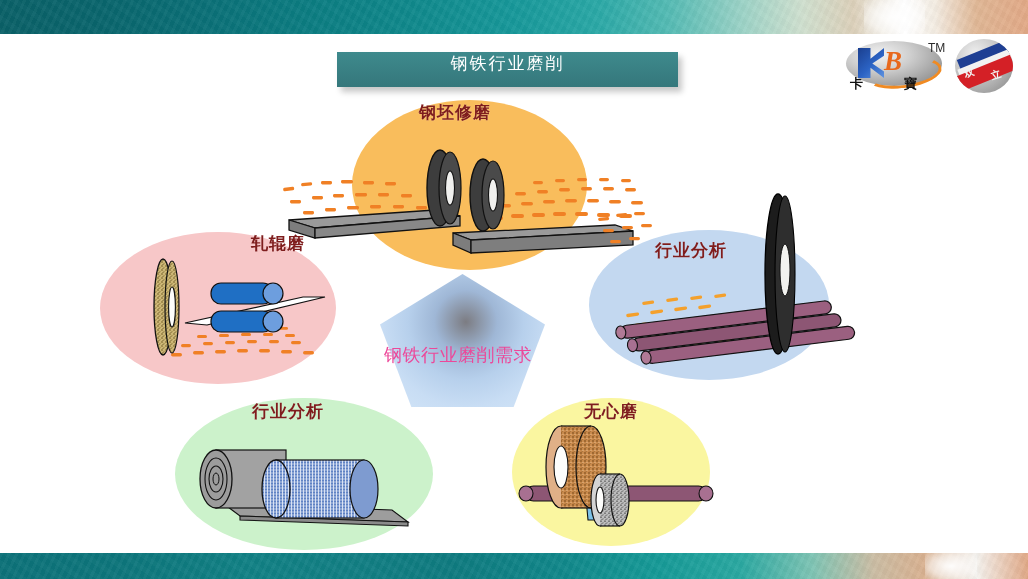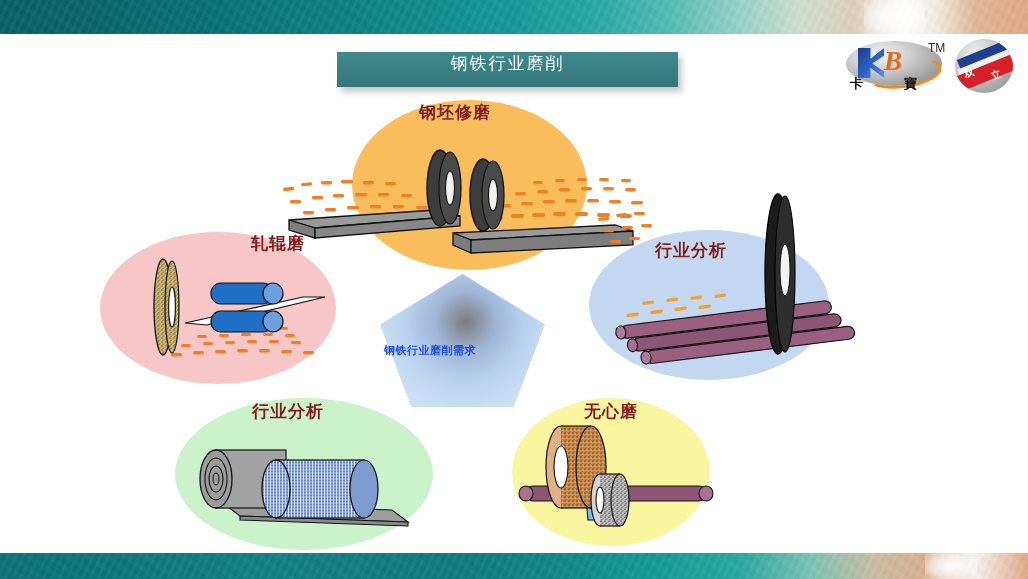--- a/index.html
+++ b/index.html
@@ -139,21 +139,21 @@
   #ell-center{left:512px;top:398px;width:198px;height:148px;background:#faf6a0;}
   #lbl-center{left:584px;top:400px;}
 
   
   .pentagon{
     position:absolute;left:380px;top:274px;width:165px;height:133px;
     background:radial-gradient(circle at 52% 36%, #7c7c82 0%, #9fb7d6 26%, #b7d0ec 48%, #c8ddf4 70%, #d4e6f8 100%);
     clip-path:polygon(50% 0%, 100% 38%, 81% 100%, 19% 100%, 0% 38%);
   }
   #lbl-pentagon{
-    position:absolute;left:384px;top:343px;font-size:11px;font-weight:bold;color:#1d4ed8;
+    position:absolute;left:384px;top:343px;font-size:18px;font-weight:normal;color:#ec4899;
     white-space:nowrap;letter-spacing:.5px;
   }
 
   
   .art{position:absolute;}
   svg{display:block;overflow:visible;}
 </style>
 </head>
 <body>
 

